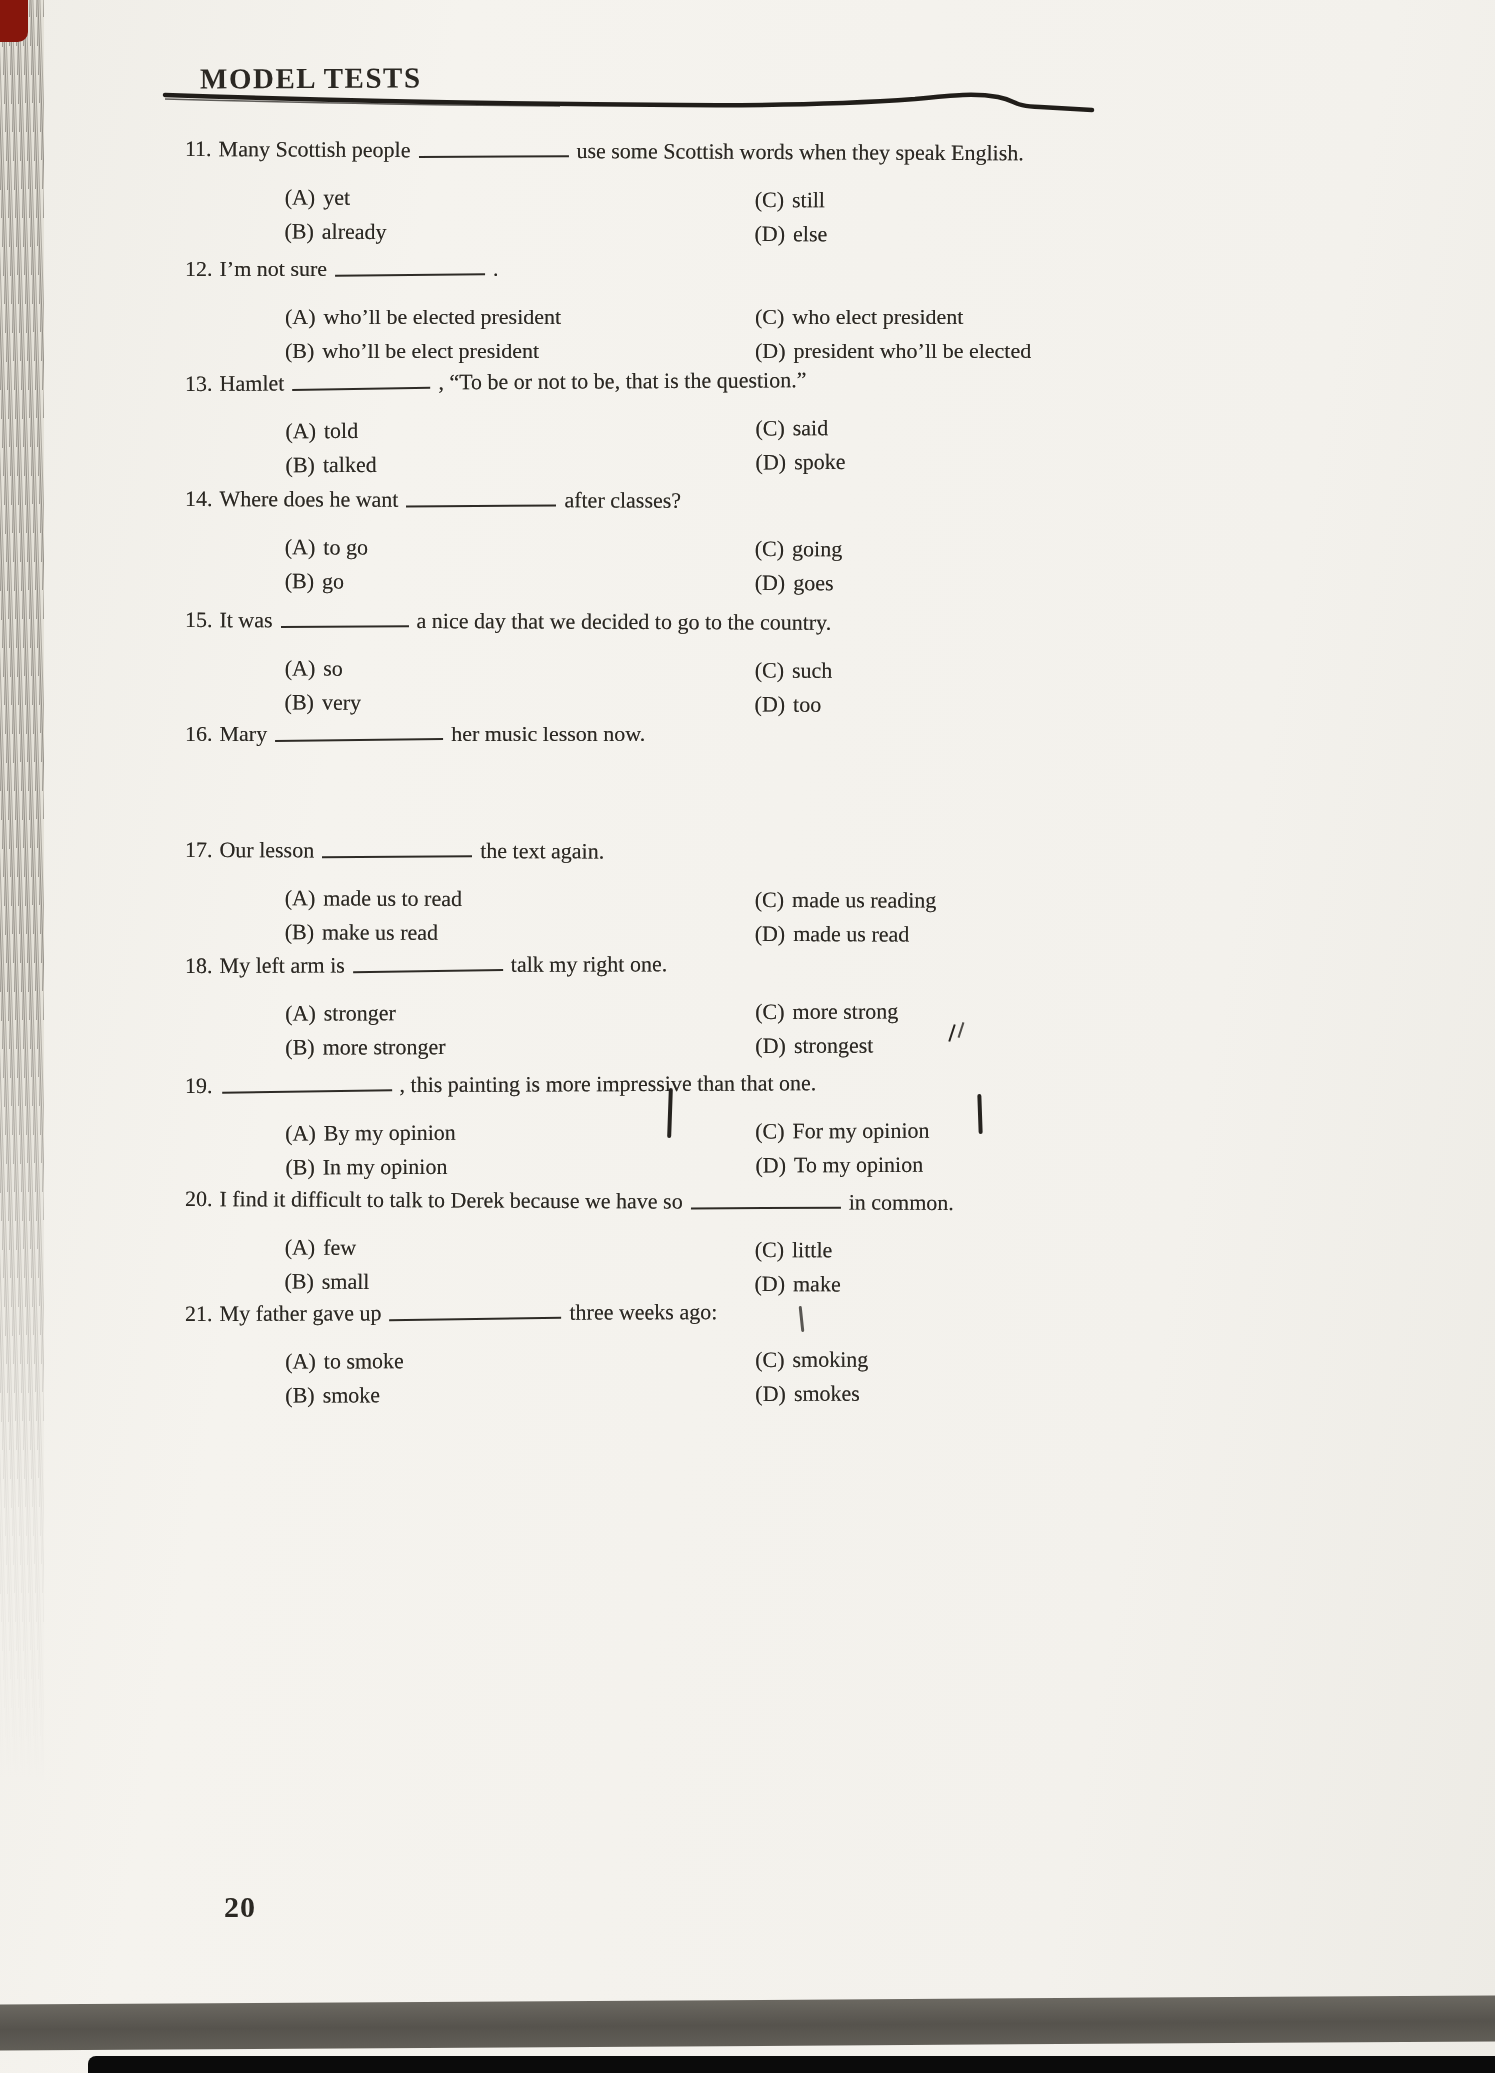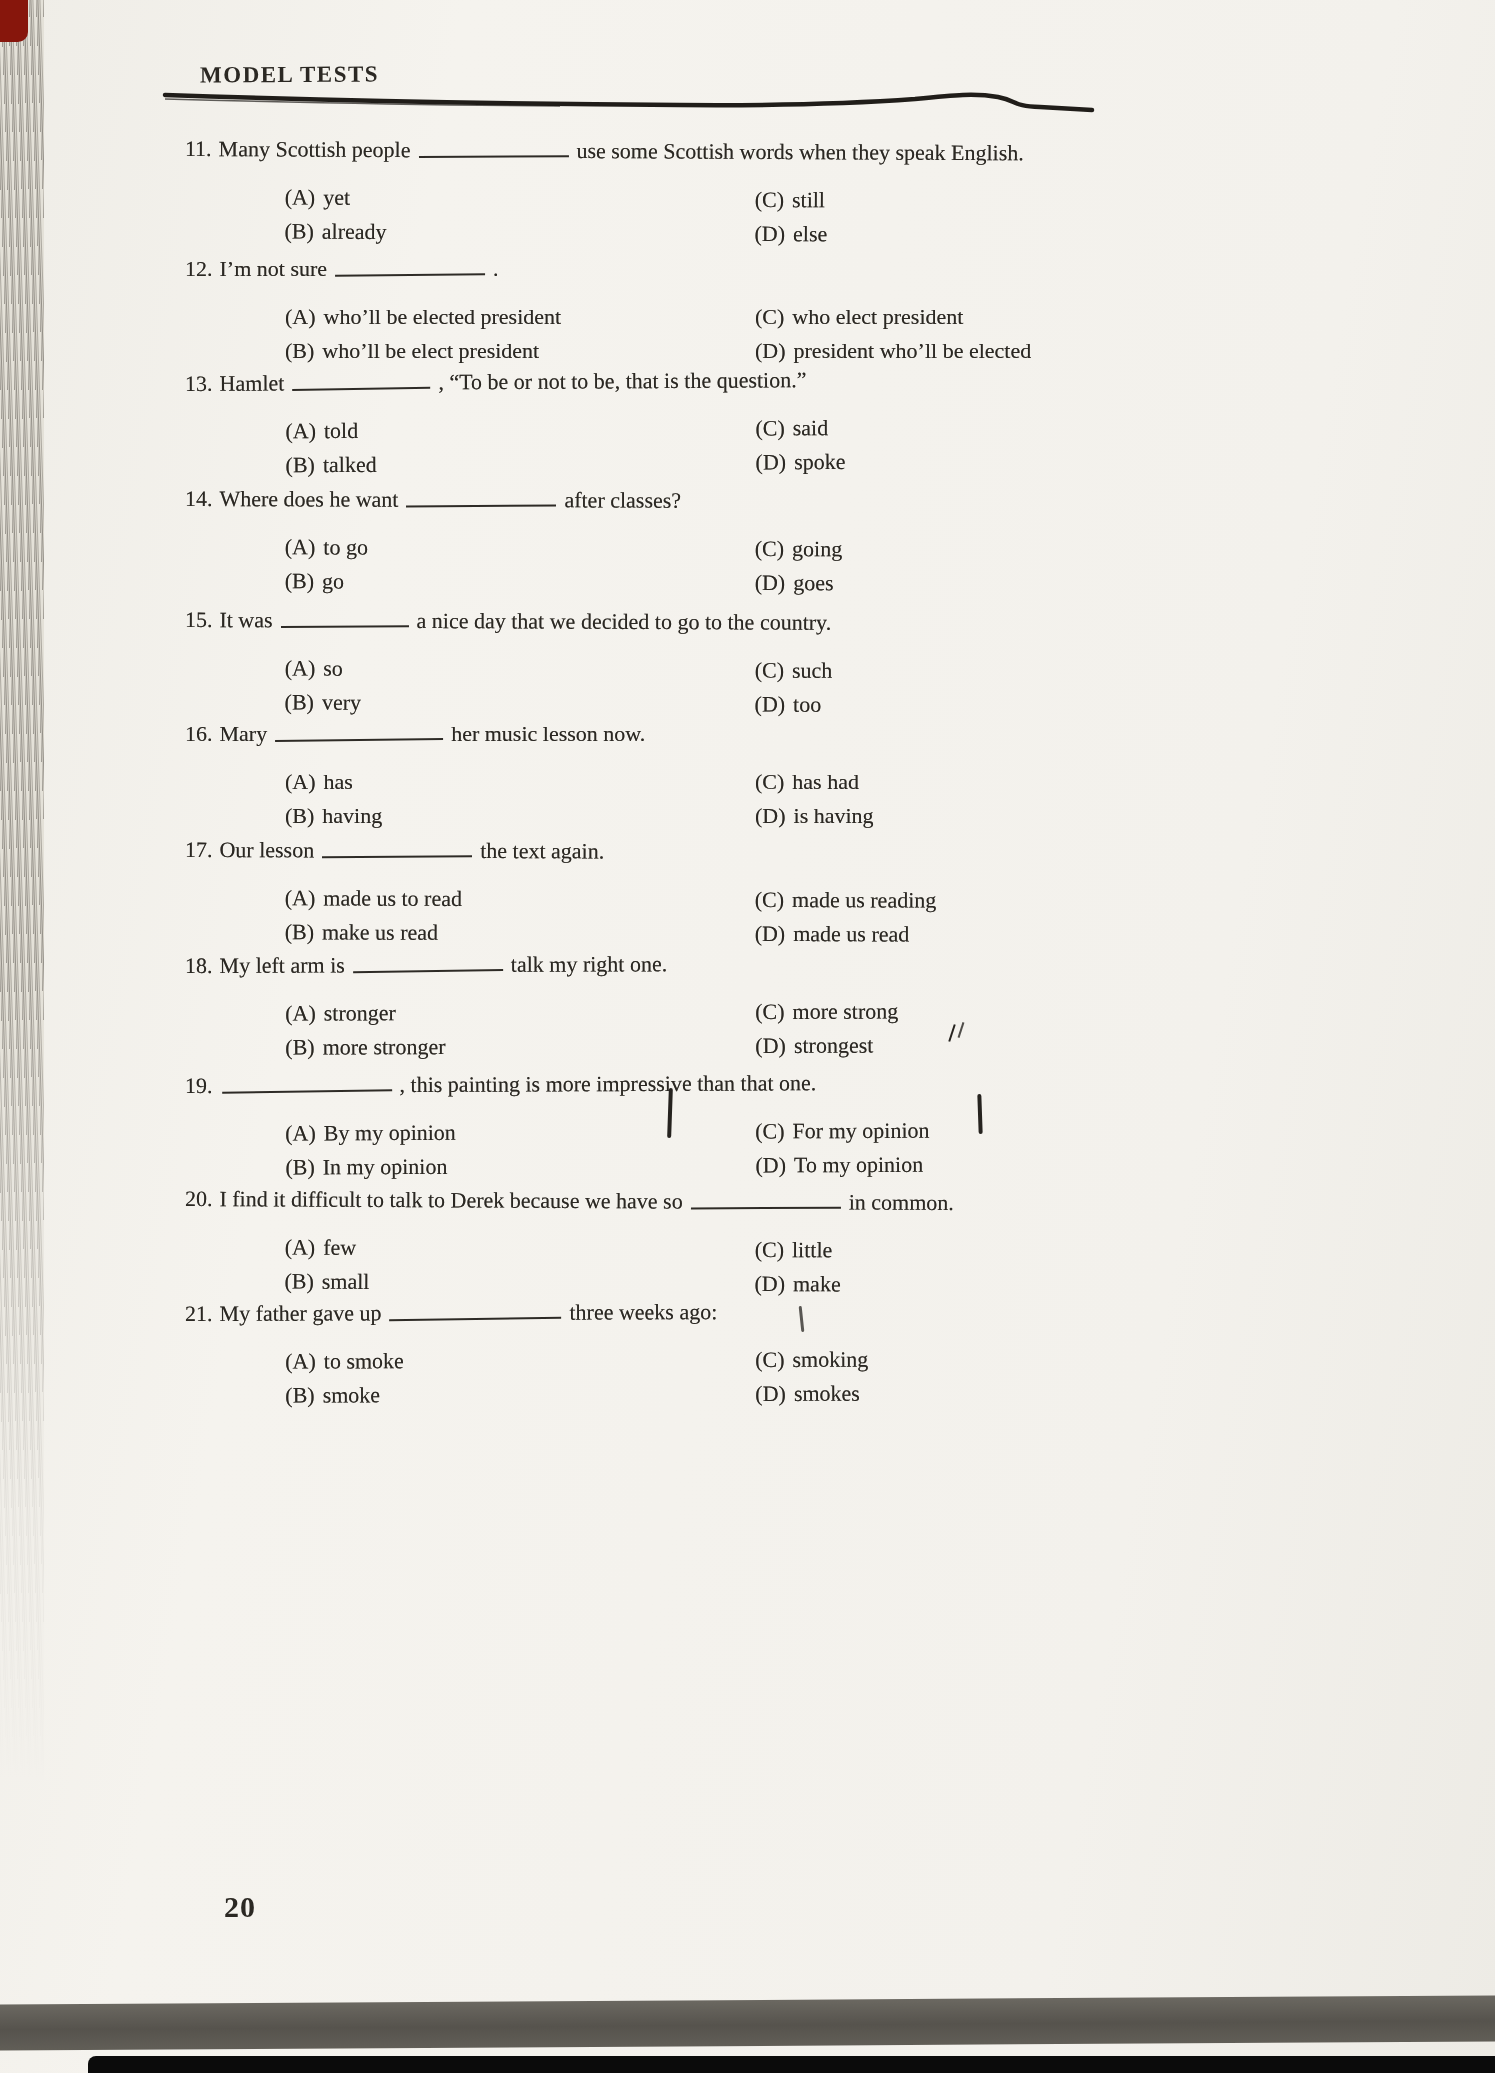--- a/index.html
+++ b/index.html
@@ -20,21 +20,21 @@
       linear-gradient(to bottom, rgba(243,241,236,0) 0%, rgba(243,241,236,0) 55%, rgba(243,241,236,.85) 85%, #f3f1ec 100%),
       repeating-linear-gradient(88deg,#96928a 0px,#c9c5bc 1px,#8b877f 2px,#d9d5cb 3px,#a7a39a 4px,#e3e0d7 5px,#e3e0d7 7px);
     opacity:.9;
   }
   .corner-mark{
     position:absolute;left:0;top:0;width:28px;height:42px;
     background:#87160c;border-bottom-right-radius:10px;
   }
   .header-title{
     position:absolute;left:200px;top:62px;
-    font-size:23px;font-weight:bold;letter-spacing:1.5px;
+    font-size:29px;font-weight:bold;letter-spacing:1.5px;
     transform:rotate(-0.3deg);
   }
   .header-rule{position:absolute;left:160px;top:86px;}
   .q{
     position:absolute;left:185px;width:1190px;
     font-size:22px;line-height:26px;
     transform-origin:left top;
     text-shadow:0 0 .4px rgba(40,36,30,.55);
   }
   .q11{top:136px;transform:rotate(0.3deg);}
@@ -176,30 +176,20 @@
         <div class="opt"><span class="opt-label">(C)</span><span class="opt-text">such</span></div>
         <div class="opt"><span class="opt-label">(D)</span><span class="opt-text">too</span></div>
       </div>
     </div>
   </div>
 
   <div class="q q16">
     <div class="q-line">
       <span class="q-num">16.</span><span class="q-pre">Mary</span><span class="blank"></span><span class="q-post">her music lesson now.</span>
     </div>
-    <div class="opts">
-      <div class="col col-left">
-        <div class="opt"><span class="opt-label">(A)</span><span class="opt-text">has</span></div>
-        <div class="opt"><span class="opt-label">(B)</span><span class="opt-text">having</span></div>
-      </div>
-      <div class="col col-right">
-        <div class="opt"><span class="opt-label">(C)</span><span class="opt-text">has had</span></div>
-        <div class="opt"><span class="opt-label">(D)</span><span class="opt-text">is having</span></div>
-      </div>
-    </div>
   </div>
 
   <div class="q q17">
     <div class="q-line">
       <span class="q-num">17.</span><span class="q-pre">Our lesson</span><span class="blank"></span><span class="q-post">the text again.</span>
     </div>
     <div class="opts">
       <div class="col col-left">
         <div class="opt"><span class="opt-label">(A)</span><span class="opt-text">made us to read</span></div>
         <div class="opt"><span class="opt-label">(B)</span><span class="opt-text">make us read</span></div>

